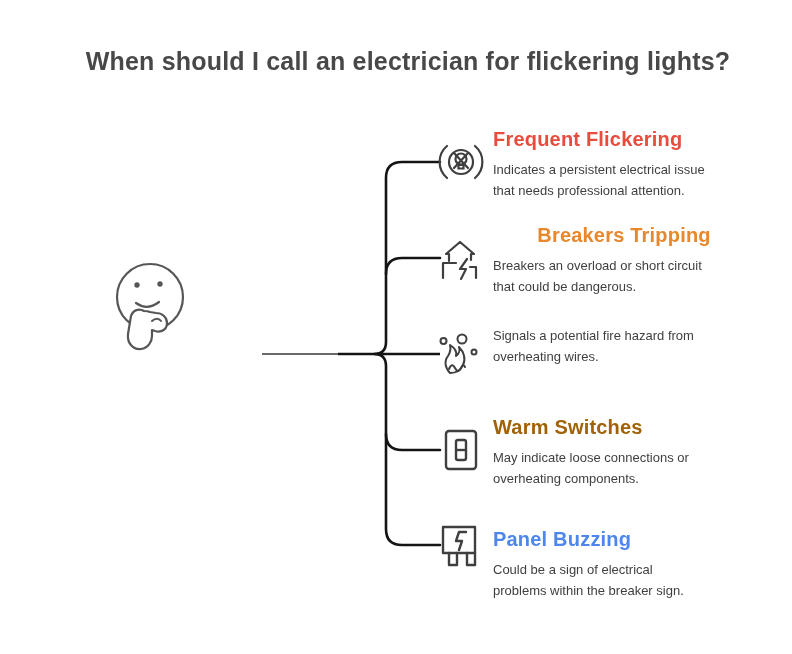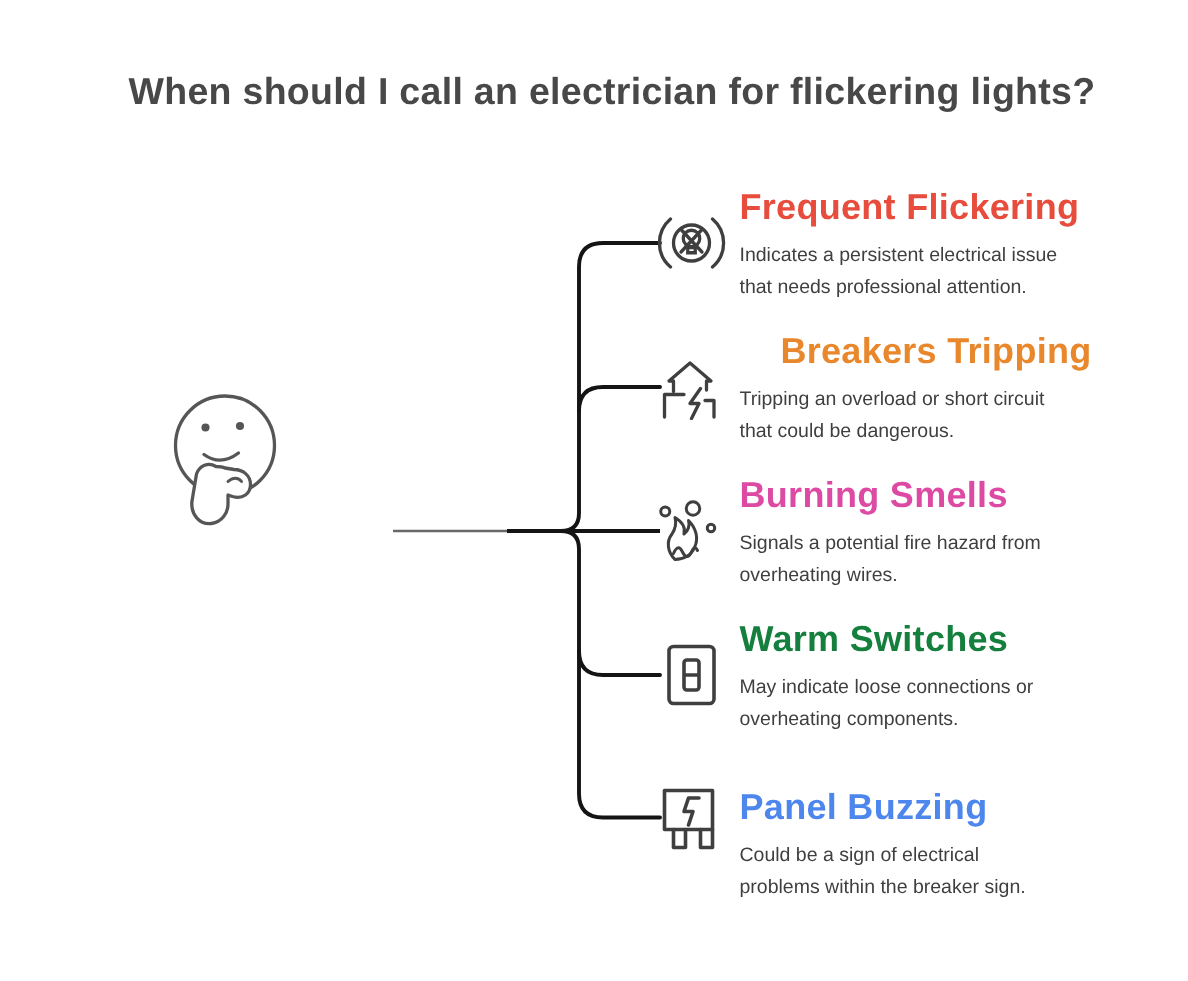--- a/index.html
+++ b/index.html
@@ -24,21 +24,21 @@
   .icon-3 { left:436px; top:332px; }
   .icon-4 { left:439px; top:428px; }
   .icon-5 { left:436px; top:522px; }
   .item { position:absolute; left:493px; width:262px; }
   .item-1 { top:126px; }
   .item-2 { top:222px; }
   .item-3 { top:318px; }
   .item-4 { top:414px; }
   .item-5 { top:526px; }
   .item-title {
-    font-size:24px; font-weight:bold; line-height:26px;
+    font-size:20px; font-weight:bold; line-height:26px;
     letter-spacing:0.2px;
   }
   .item-desc {
     margin-top:7px; font-size:13px; line-height:21px;
     color:#3f3f3f;
   }
   .item-desc span { display:block; }
 </style>
 </head>
 <body>
@@ -105,35 +105,34 @@
     <div class="item-title" style="color: rgb(231, 76, 60);">Frequent Flickering</div>
     <div class="item-desc">
       <span>Indicates a persistent electrical issue</span>
       <span>that needs professional attention.</span>
     </div>
   </div>
 
   <div class="item item-2">
     <div class="item-title" style="color: rgb(232, 135, 44); text-align: center;">Breakers Tripping</div>
     <div class="item-desc">
-      <span>Tripping an overload or short circuit</span>
+      <span>Breakers an overload or short circuit</span>
       <span>that could be dangerous.</span>
     </div>
   </div>
 
   <div class="item item-3">
-    <div class="item-title" style="color: rgb(221, 74, 164);">Burning Smells</div>
     <div class="item-desc">
       <span>Signals a potential fire hazard from</span>
       <span>overheating wires.</span>
     </div>
   </div>
 
   <div class="item item-4">
-    <div class="item-title" style="color: #15803d;">Warm Switches</div>
+    <div class="item-title" style="color: #a16207;">Warm Switches</div>
     <div class="item-desc">
       <span>May indicate loose connections or</span>
       <span>overheating components.</span>
     </div>
   </div>
 
   <div class="item item-5">
     <div class="item-title" style="color: rgb(77, 134, 236);">Panel Buzzing</div>
     <div class="item-desc">
       <span>Could be a sign of electrical</span>

